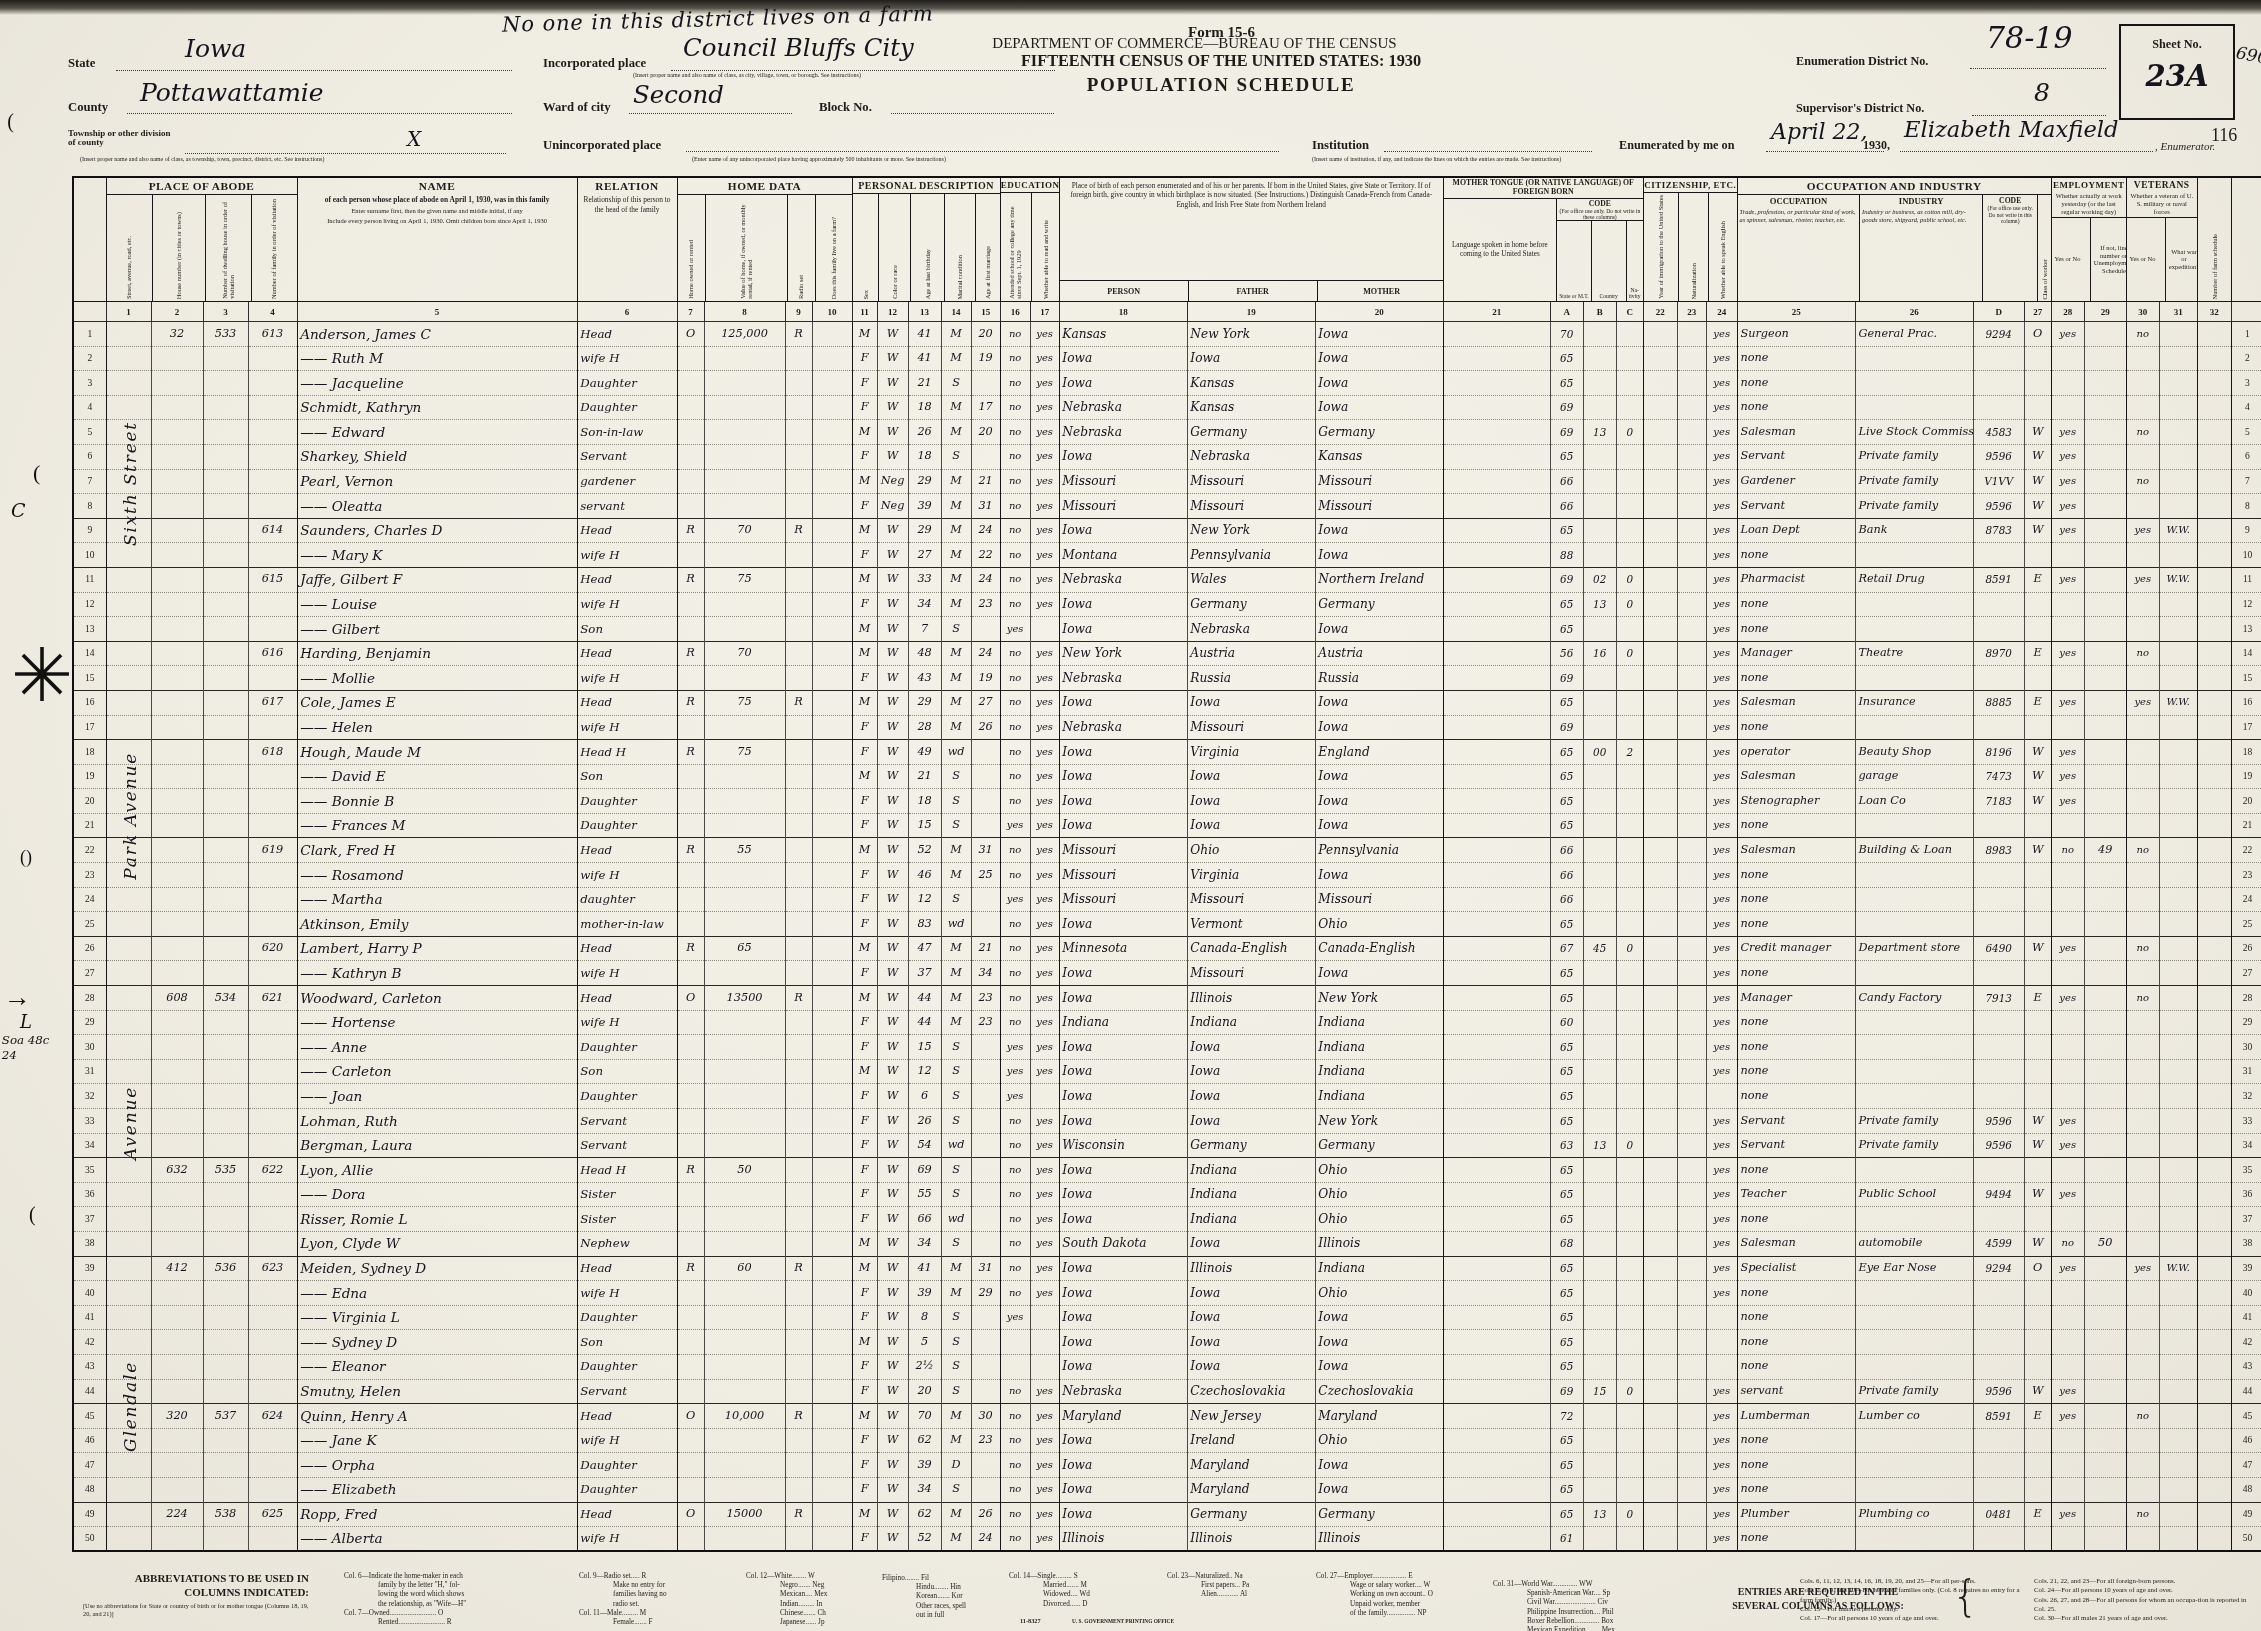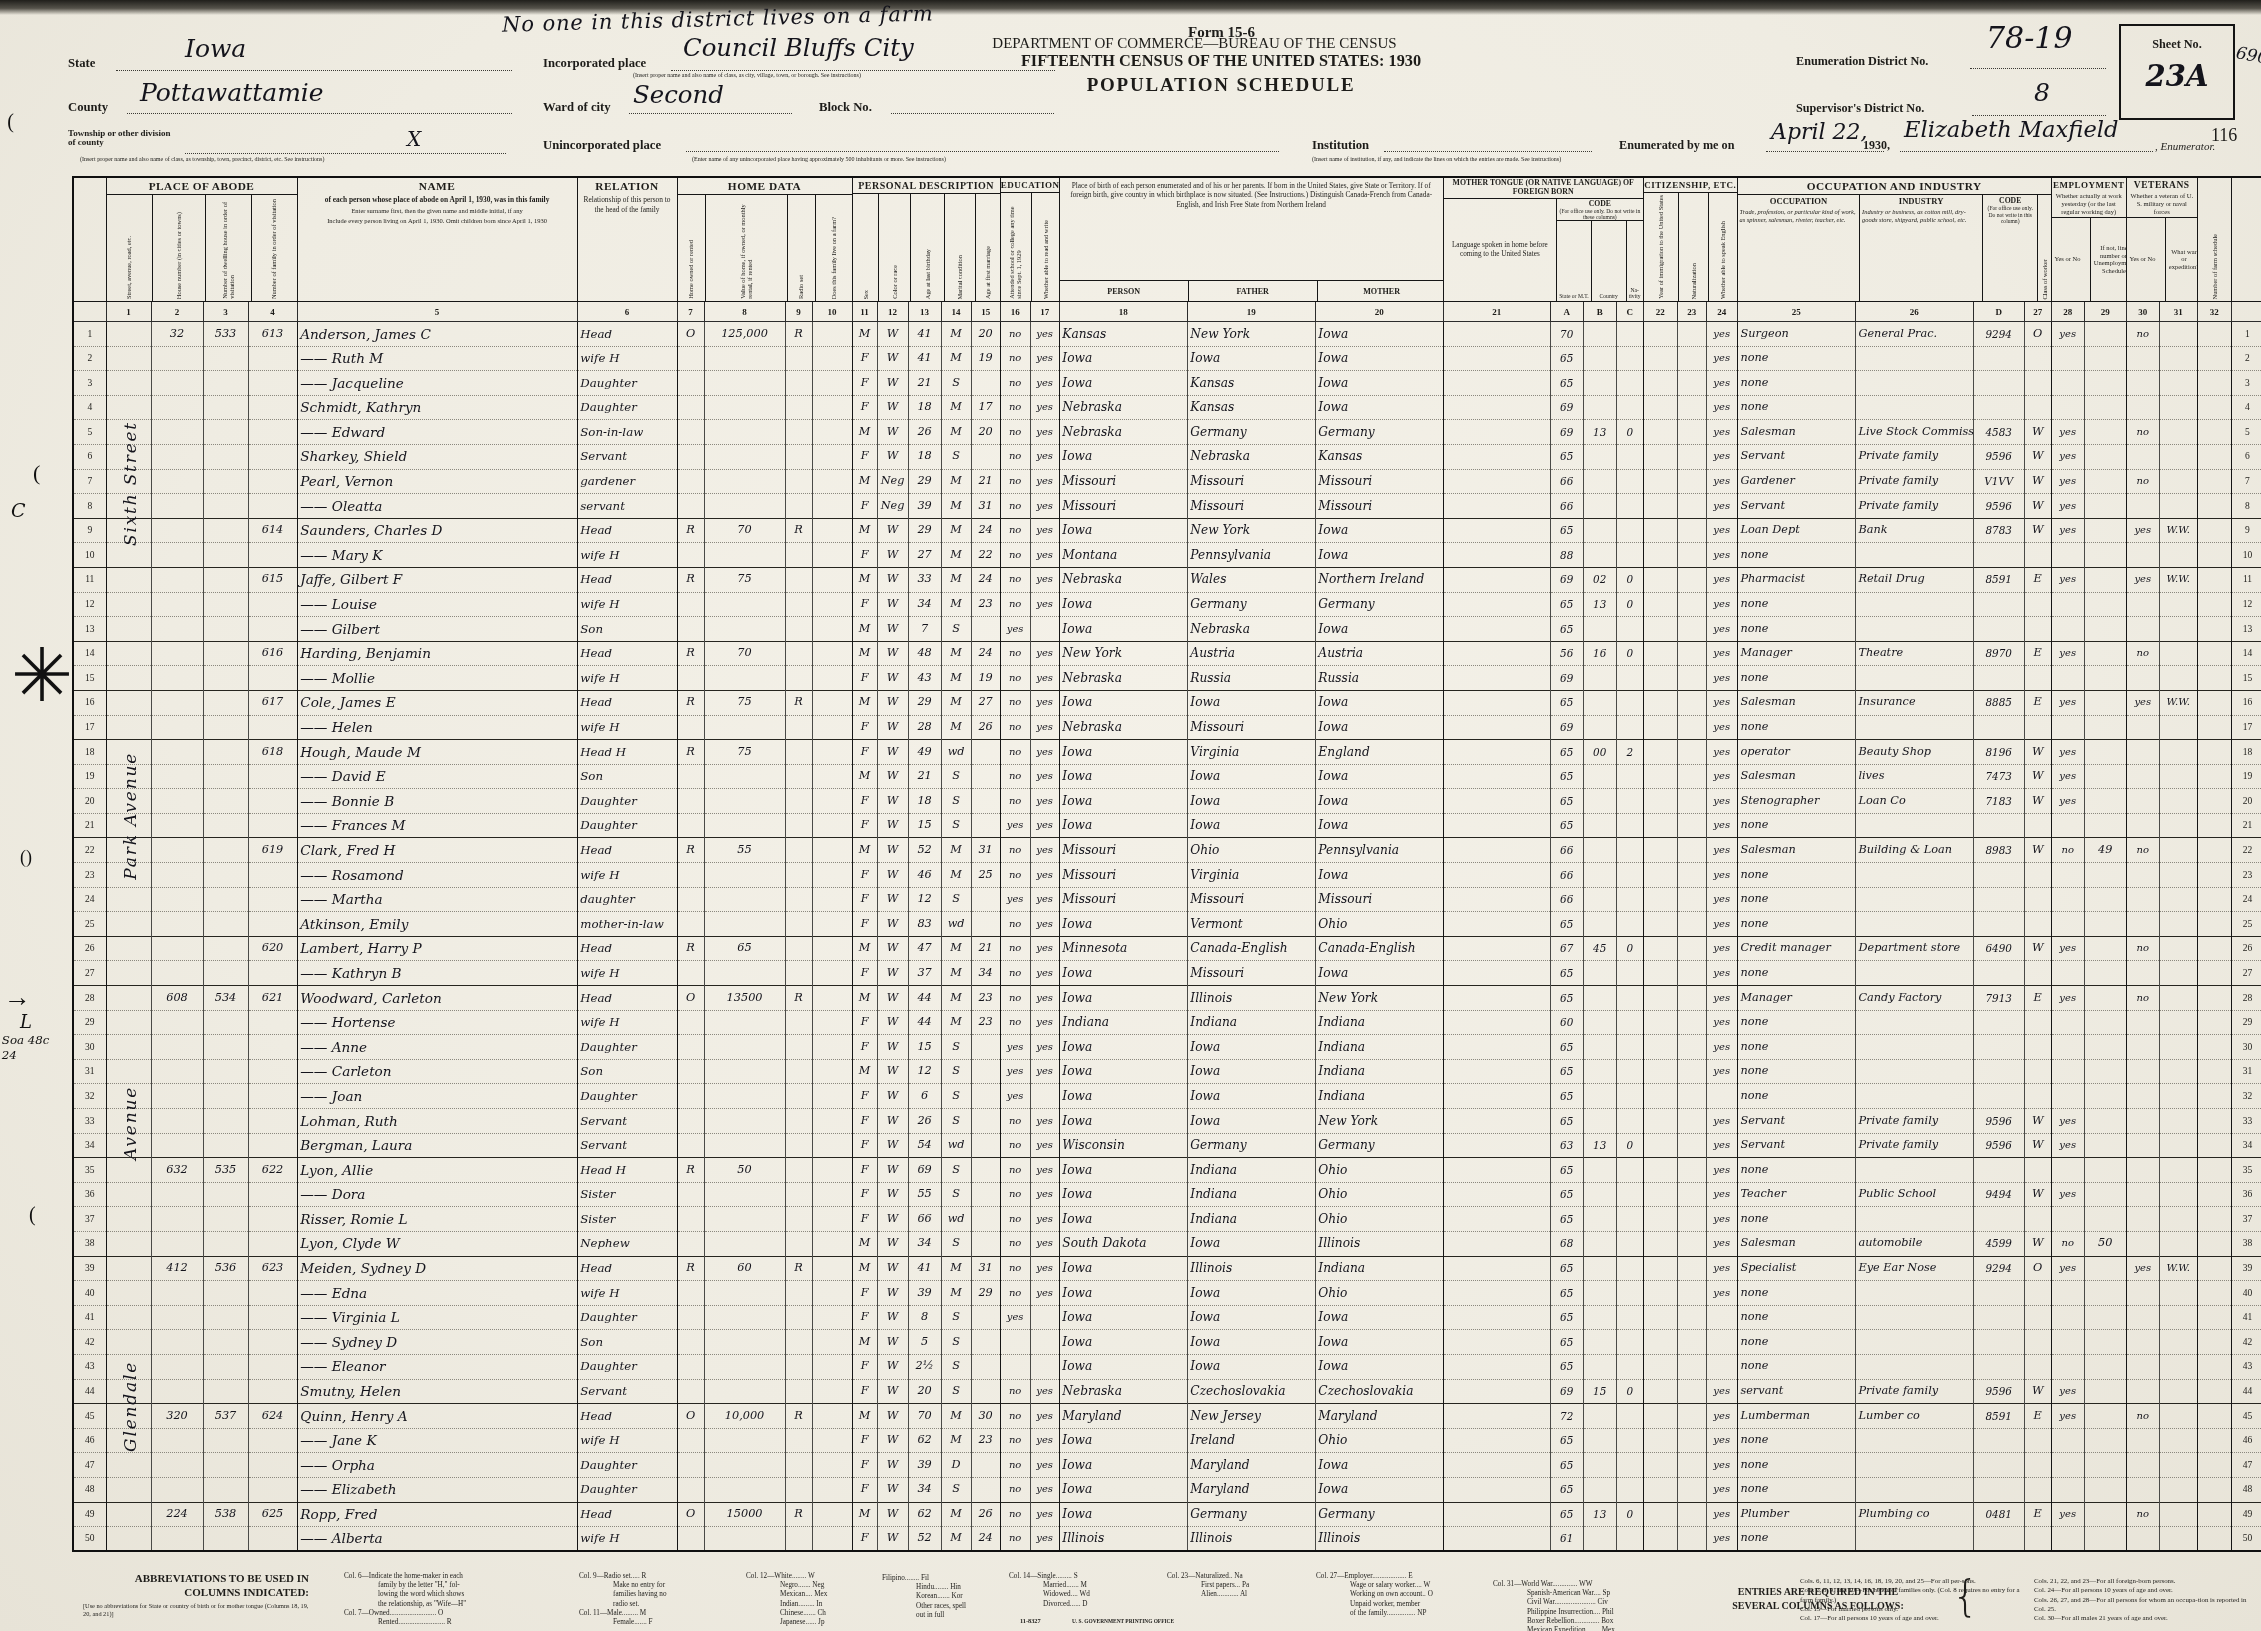--- a/index.html
+++ b/index.html
@@ -1169,21 +1169,21 @@
         <td class="hwc l pb">Iowa</td>
         <td class="hwc l pb gb">Iowa</td>
         <td class="hwc l sm"></td>
         <td class="hwc c cd">65</td>
         <td class="hwc c cd"></td>
         <td class="hwc c cd gb"></td>
         <td class="hwc c cd"></td>
         <td class="hwc c cd"></td>
         <td class="hwc c xs gb">yes</td>
         <td class="hwc l oc">Salesman</td>
-        <td class="hwc l oc">lives</td>
+        <td class="hwc l oc">garage</td>
         <td class="hwc c cd">7473</td>
         <td class="hwc c sm gb">W</td>
         <td class="hwc c xs">yes</td>
         <td class="hwc c sm gb"></td>
         <td class="hwc c xs"></td>
         <td class="hwc c xs gb"></td>
         <td class="hwc c sm gb"></td>
         <td class="numcol">19</td>
       </tr>
       <tr>

